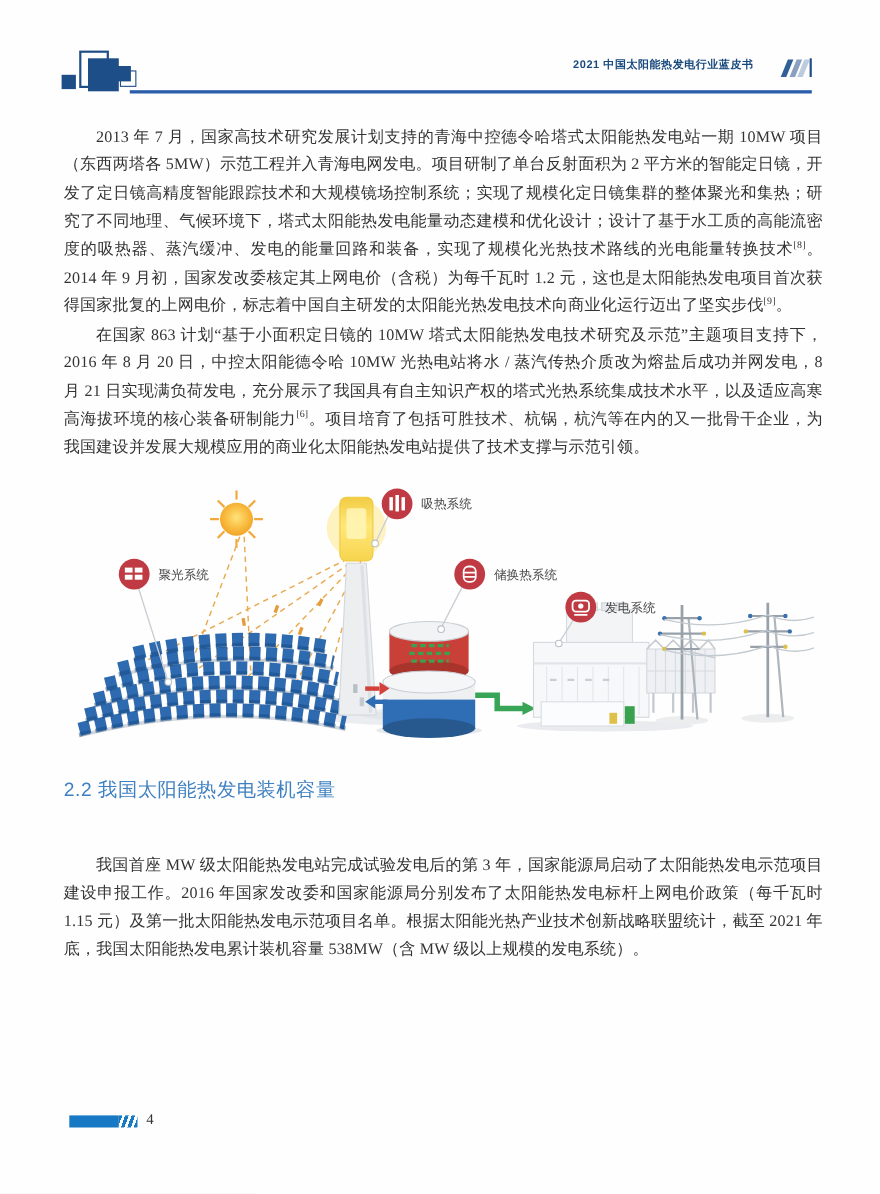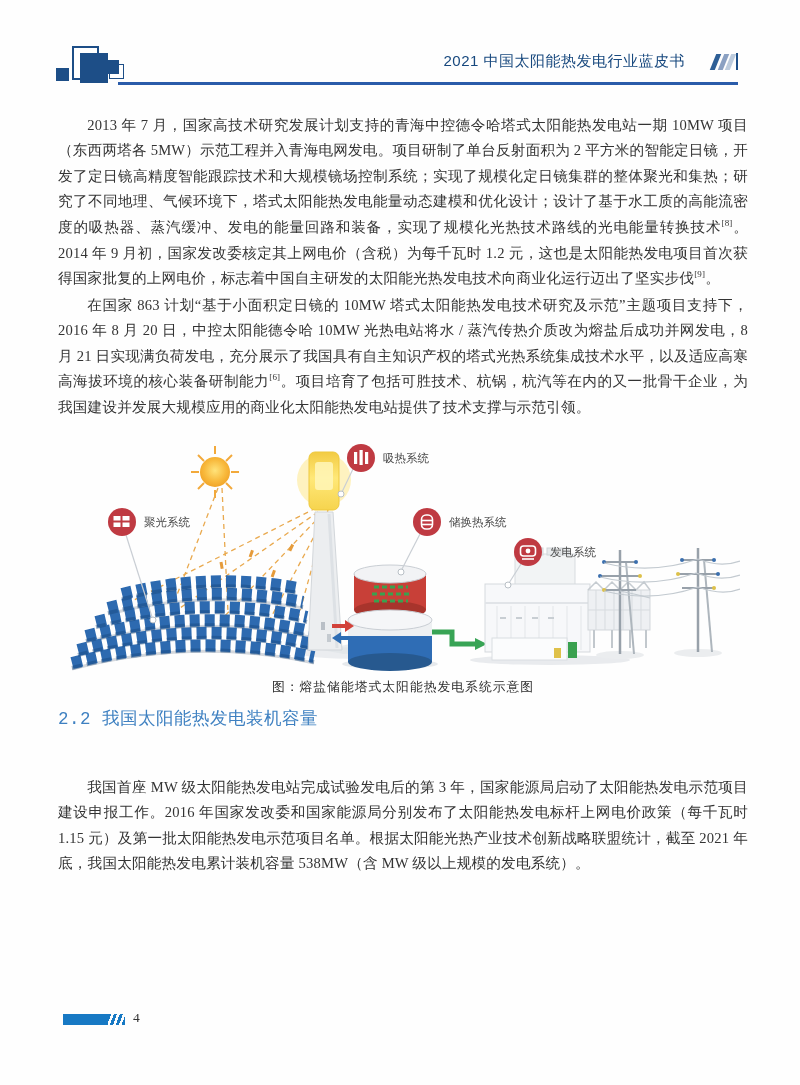--- a/index.html
+++ b/index.html
@@ -8,42 +8,42 @@
 
   
   .header{position:absolute;left:0;top:0;width:800px;height:92px;}
   .logo{position:absolute;left:56px;top:46px;width:120px;height:42px;}
   .logo .sq{position:absolute;background:#1d4e87;}
   .logo .sq-small-left{left:0;top:22px;width:13px;height:13px;}
   .logo .sq-outline-big{left:16px;top:0;width:23px;height:30px;background:#fff;border:2px solid #1d4e87;}
   .logo .sq-solid-big{left:24px;top:7px;width:28px;height:30px;}
   .logo .sq-outline-small{left:53px;top:18px;width:13px;height:13px;background:#fff;border:1.5px solid #1d4e87;}
   .logo .sq-solid-small{left:49px;top:14px;width:14px;height:14px;}
-  .header-title{position:absolute;right:115px;top:52px;font-size:15px;font-weight:normal;color:#17487e;letter-spacing:.5px;font-family:"Liberation Sans",sans-serif;}
+  .header-title{position:absolute;right:115px;top:52px;font-size:10px;font-weight:bold;color:#17487e;letter-spacing:.5px;font-family:"Liberation Sans",sans-serif;}
   .header-slashes{position:absolute;right:62px;top:53px;height:17px;display:flex;align-items:center;}
   .header-slashes i{display:inline-block;width:5px;height:16px;margin-right:2.5px;transform:skewX(-22deg);}
   .header-slashes i.s1{background:#2e5f96;}
   .header-slashes i.s2{background:#8aa0c2;}
   .header-slashes i.s3{background:#bccbdd;}
   .header-slashes b{display:inline-block;width:2.5px;height:17px;background:#1d4e87;}
   .header-rule{position:absolute;left:118px;top:82px;width:620px;height:2.5px;background:#2a5caa;}
 
   
   .para{position:absolute;left:58px;width:690px;font-size:14.6px;line-height:25.6px;color:#333;text-align:justify;text-indent:2em;letter-spacing:.2px;}
   .p1{top:98px;}
   .p2{top:278px;}
   .p3{top:760px;}
   sup{font-size:9px;color:#333;line-height:0;}
 
   
   .figure-wrap{position:absolute;left:60px;top:422px;width:680px;height:250px;}
   .fig-caption{position:absolute;left:58px;top:679px;width:690px;text-align:center;font-size:12.8px;color:#2d2d2d;letter-spacing:1px;}
 
   
-  .section-heading{position:absolute;left:58px;top:706px;font-size:17.5px;color:#3e80c1;font-weight:500;font-family:Liberation Mono, monospace;letter-spacing:.5px;}
+  .section-heading{position:absolute;left:58px;top:706px;font-size:17.5px;color:#3e80c1;font-weight:500;font-family:Liberation Sans, sans-serif;letter-spacing:.5px;}
 
   
   .footer{position:absolute;left:0;top:1008px;width:800px;height:30px;}
   .footer-bar{position:absolute;left:63px;top:6px;width:45px;height:11px;background:#1779c4;}
   .footer-slashes{position:absolute;left:108px;top:6px;width:17px;height:11px;background:repeating-linear-gradient(110deg,#1779c4 0 3px,#fefefe 3px 5.5px);}
   .footer-page{position:absolute;left:133px;top:2px;font-size:13.5px;color:#333;}
 
   svg text{font-family:"Liberation Sans",sans-serif;}
 </style>
 </head>
@@ -322,21 +322,20 @@
         <g stroke="#fff" stroke-width="1.6" fill="none">
           <rect x="460.5" y="124" width="15" height="10" rx="3"></rect>
           <line x1="462" y1="137" x2="474" y2="137"></line>
         </g>
         <circle cx="468" cy="129" r="2.4" fill="#fff"></circle>
         <text x="490" y="134" font-size="11.5" fill="#4a4a4a">发电系统</text>
       </g>
     </svg>
   </div>
 
-  <div class="fig-caption">图：熔盐储能塔式太阳能热发电系统示意图</div>
 
   <div class="section-heading">2.2 我国太阳能热发电装机容量</div>
 
   <p class="para p3">我国首座 MW 级太阳能热发电站完成试验发电后的第 3 年，国家能源局启动了太阳能热发电示范项目建设申报工作。2016 年国家发改委和国家能源局分别发布了太阳能热发电标杆上网电价政策（每千瓦时 1.15 元）及第一批太阳能热发电示范项目名单。根据太阳能光热产业技术创新战略联盟统计，截至 2021 年底，我国太阳能热发电累计装机容量 538MW（含 MW 级以上规模的发电系统）。</p>
 
   <div class="footer">
     <span class="footer-bar"></span>
     <span class="footer-slashes"></span>
     <span class="footer-page">4</span>
   </div>

